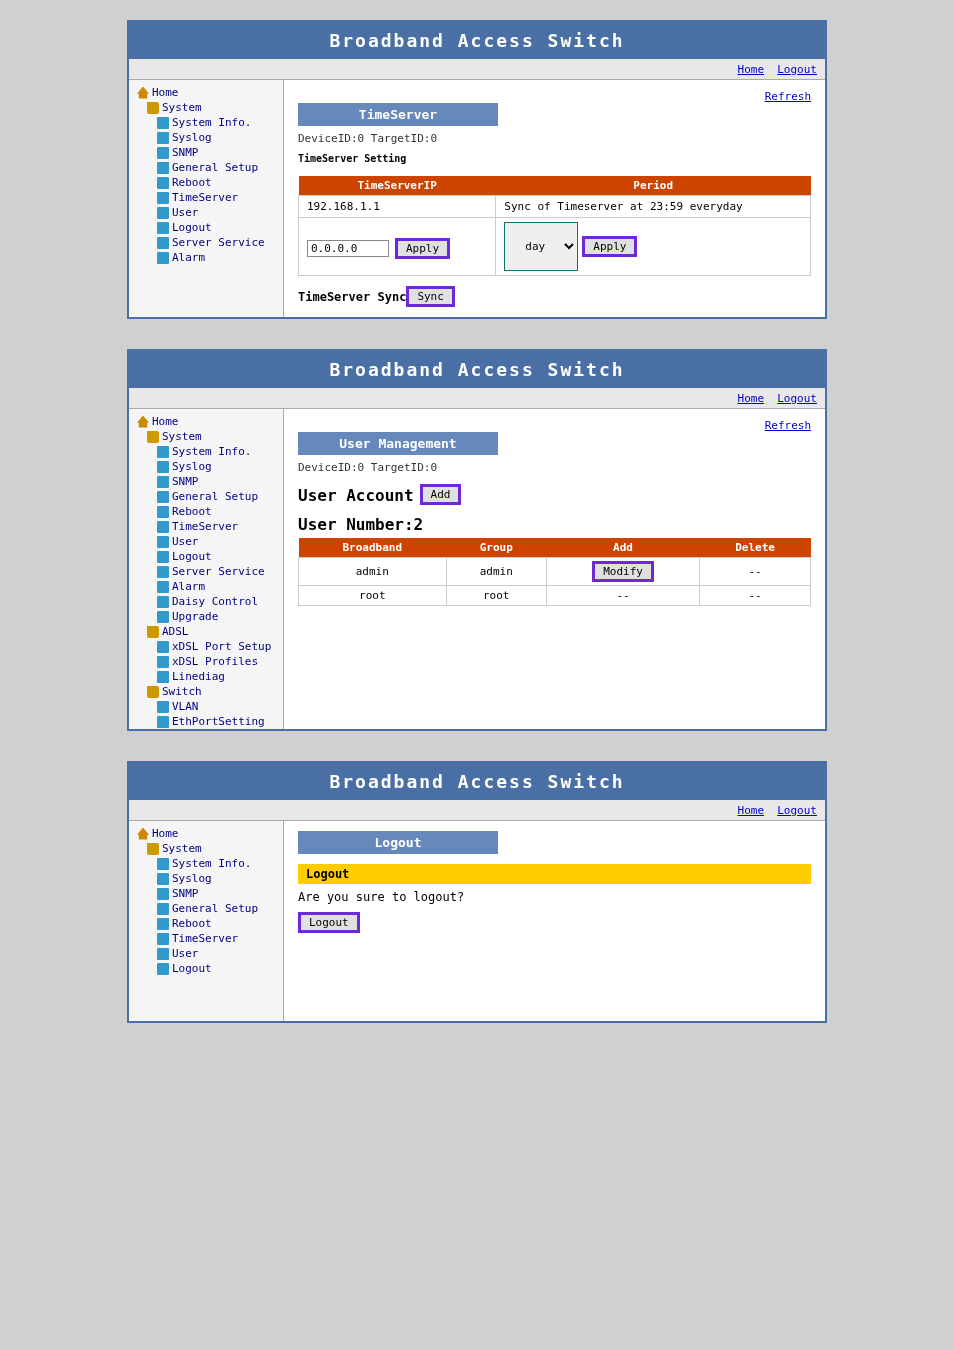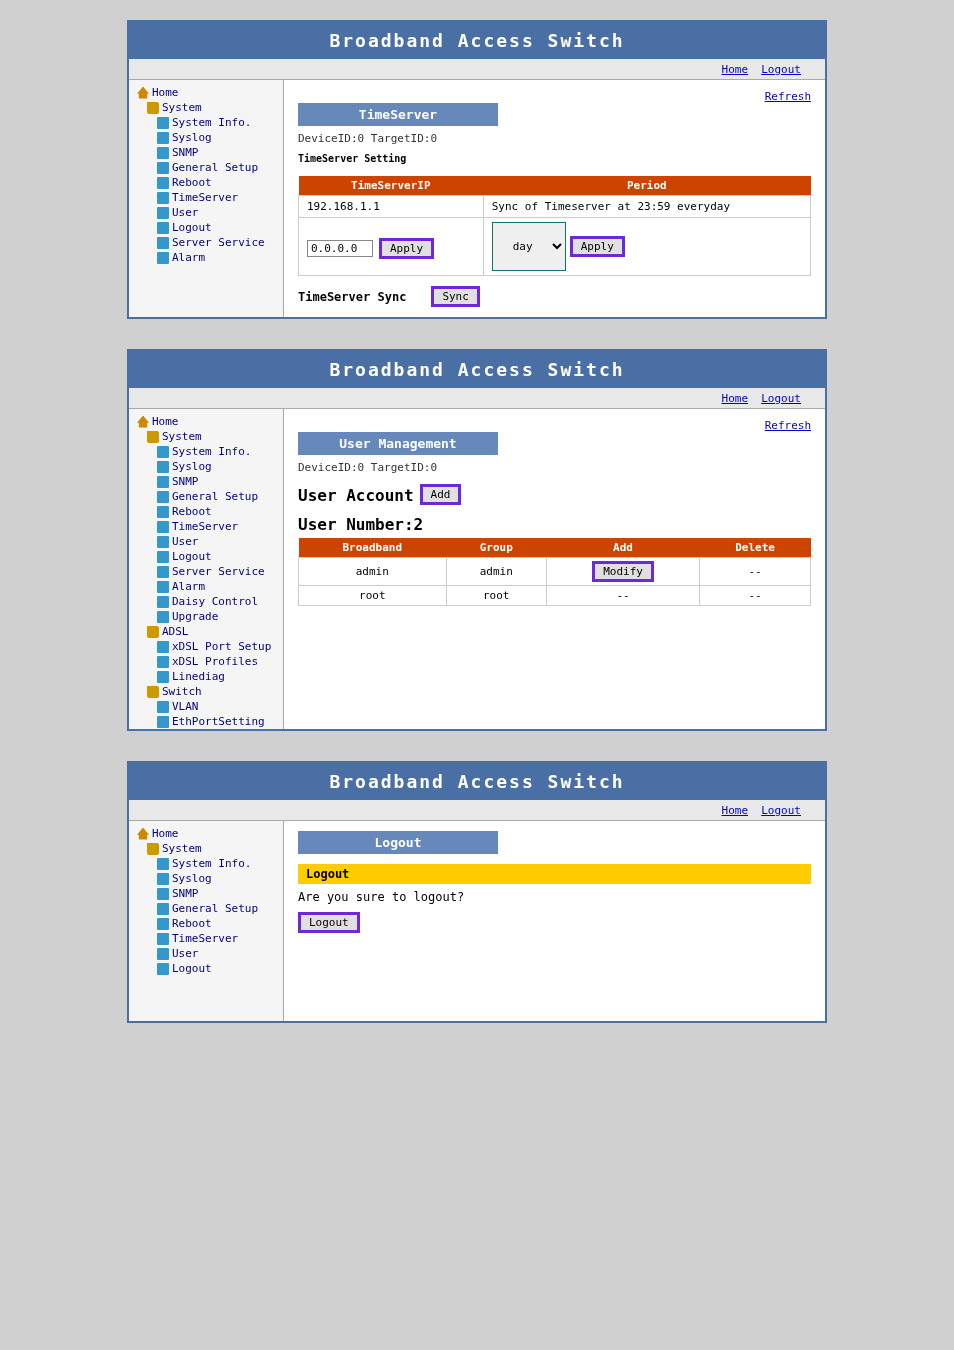--- a/index.html
+++ b/index.html
@@ -27,21 +27,21 @@
       padding: 8px;
       font-size: 18px;
       font-weight: bold;
       letter-spacing: 2px;
       font-family: monospace;
     }
 
     .panel-topbar {
       background: #e8e8e8;
       border-bottom: 1px solid #aaa;
-      padding: 3px 24px;
+      padding: 3px 8px;
       text-align: right;
     }
 
     .panel-topbar a {
       color: #0000cc;
       text-decoration: underline;
       cursor: pointer;
       margin-left: 6px;
       font-size: 11px;
     }
@@ -179,21 +179,21 @@
     select {
       border: 1px solid #0f766e;
       font-size: 11px;
       padding: 16px;
       font-family: monospace;
     }
 
     .sync-row {
       display: flex;
       align-items: center;
-      gap: 25px;
+      gap: 0;
       margin-top: 10px;
       font-weight: bold;
       font-size: 12px;
     }
 
     
     .user-table {
       width: 100%;
       border-collapse: collapse;
       font-size: 11px;
@@ -345,21 +345,21 @@
           </tr>
         </thead>
         <tbody>
           <tr>
             <td>192.168.1.1</td>
             <td>Sync of Timeserver at 23:59 everyday</td>
           </tr>
           <tr>
             <td>
               <div class="apply-row">
-                <input type="text" style="width: 66px;" value="0.0.0.0">
+                <input type="text" style="width: 82px;" value="0.0.0.0">
                 <button>Apply</button>
               </div>
             </td>
             <td>
               <div class="period-val">
                 <select>
                   <option>day</option>
                 </select>
                 <button>Apply</button>
               </div>

